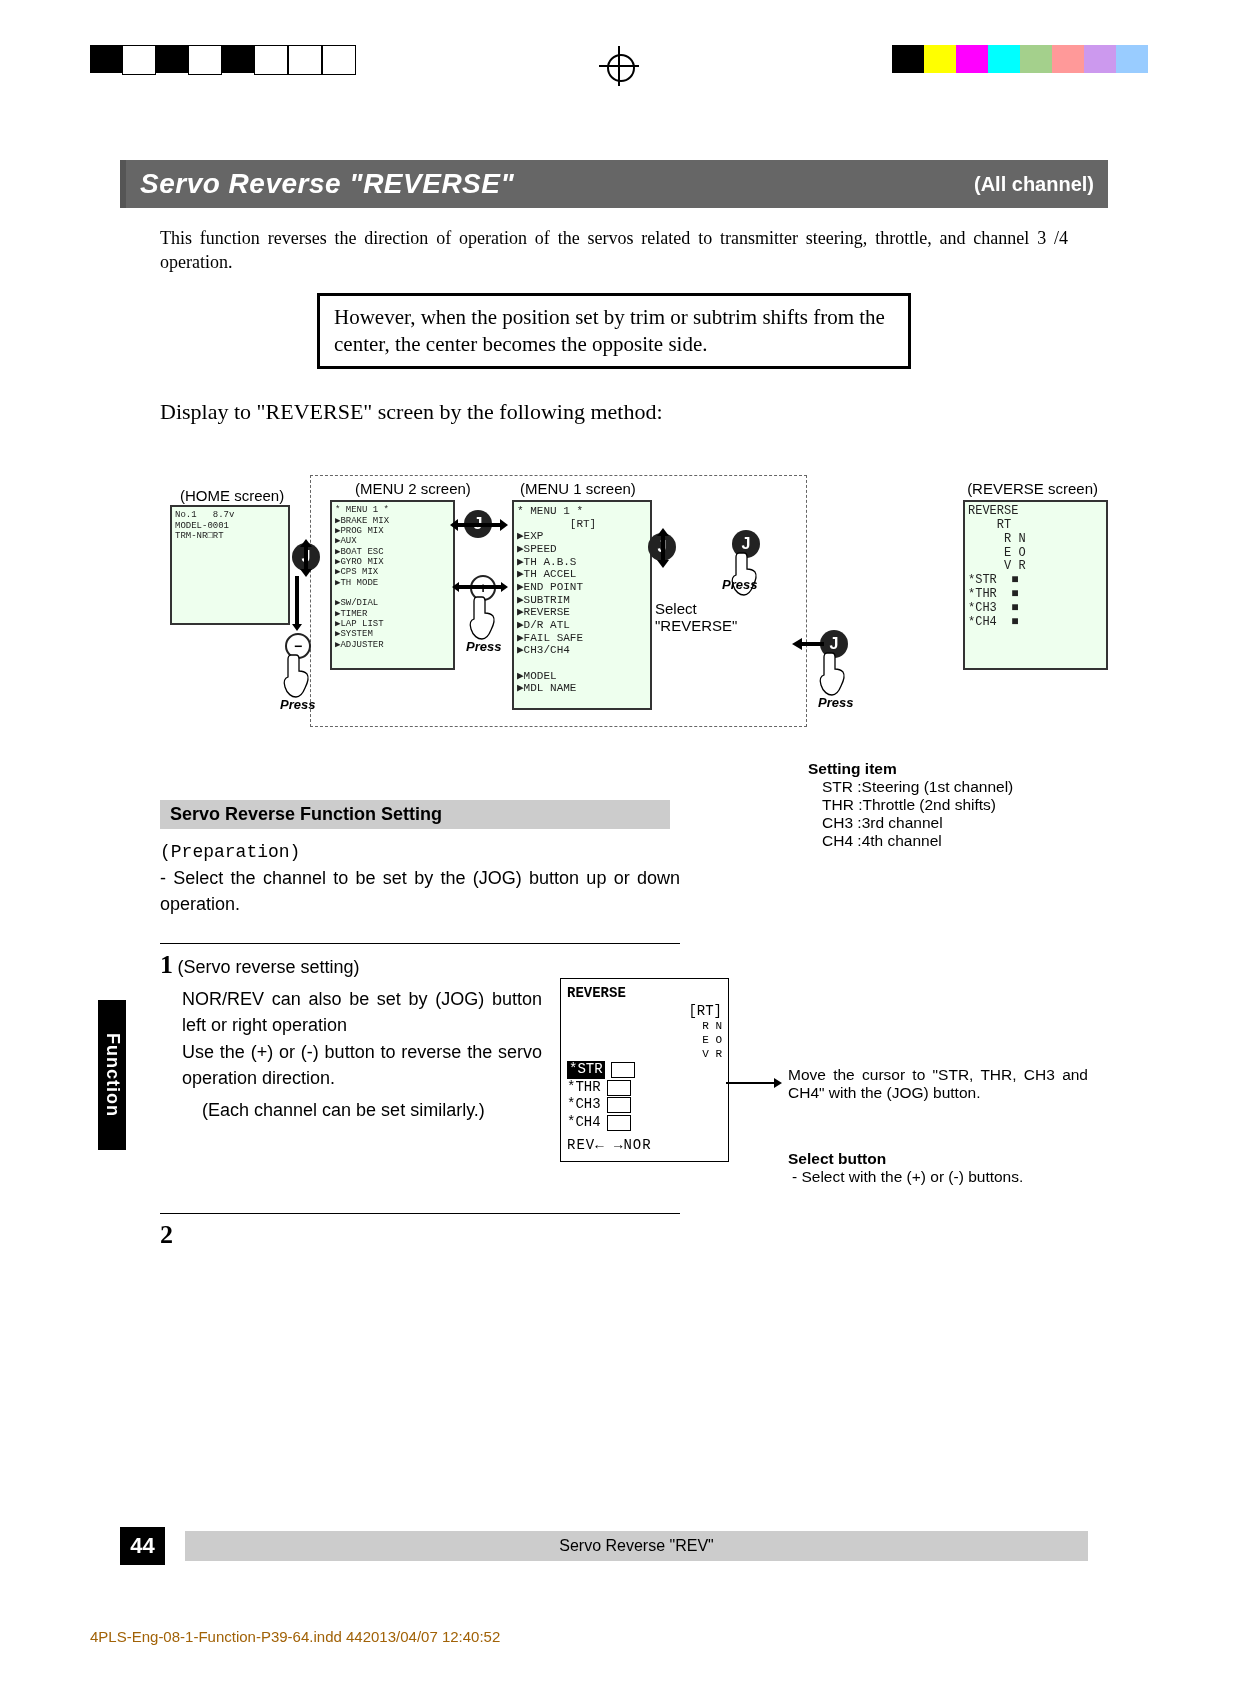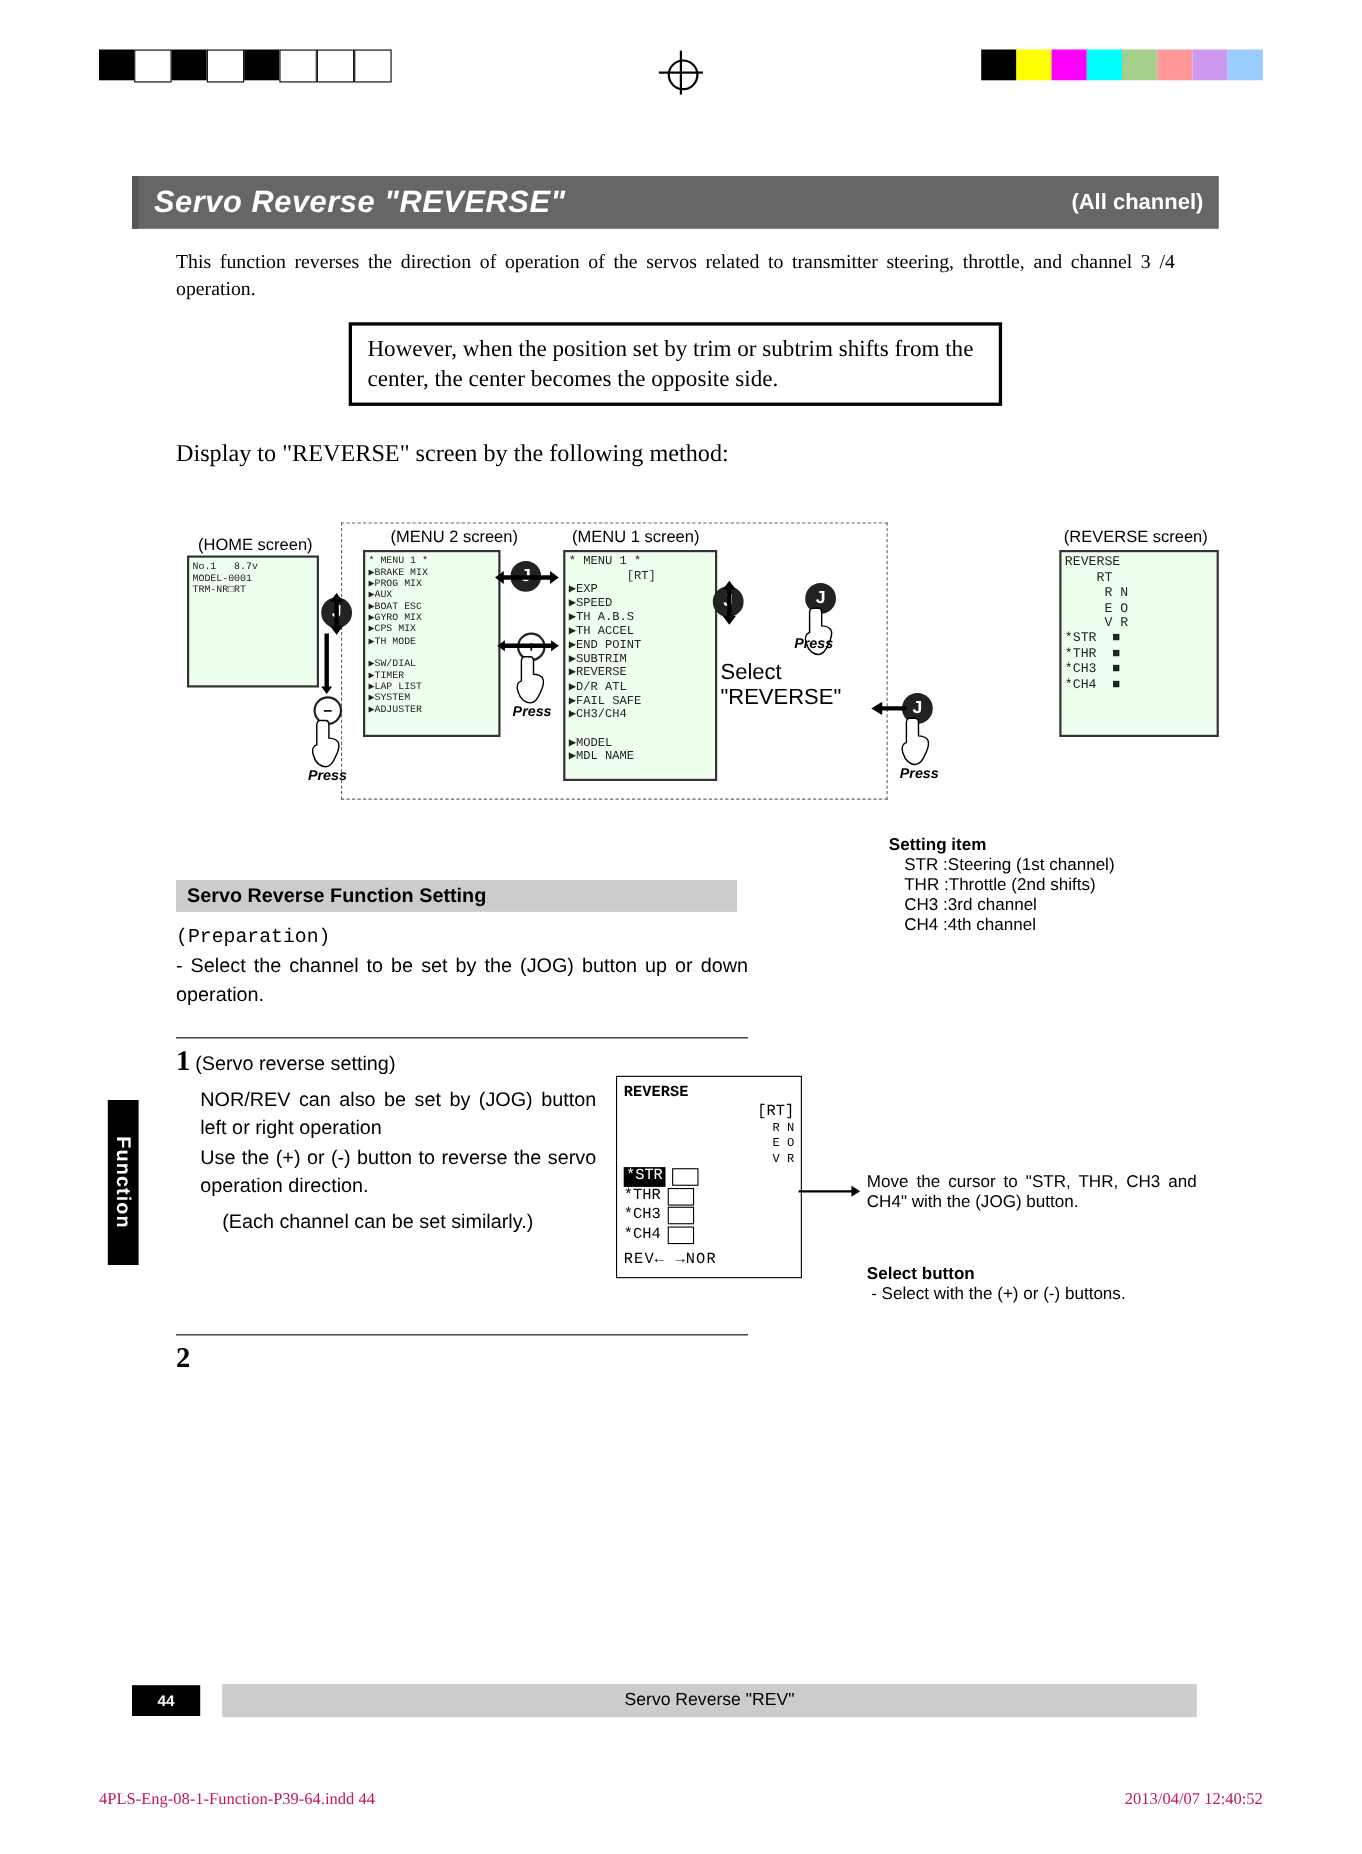--- a/index.html
+++ b/index.html
@@ -165,32 +165,32 @@
     font-weight:bold; font-size:18px;
     display:flex; align-items:center; justify-content:center;
     letter-spacing:1px;
   }
 
   .footer-bar {
     position:absolute; left:0; right:0; bottom:0;
     height:38px; display:flex; align-items:center;
   }
   .pagenum-box {
-    background:#000; color:#fff; font-weight:bold; font-size:14px;
-    width:62px; text-align:center; padding:6px 0;
+    background:#000; color:#fff; font-weight:bold; font-size:22px;
+    width:45px; text-align:center; padding:6px 0;
   }
   .footer-title {
     flex:1; background:#ccc; text-align:center; font-size:16px; padding:6px 0;
     margin:0 20px;
   }
 
   .imprint {
     position:absolute; bottom:40px; left:90px; right:90px;
-    display:flex; justify-content:space-between;
-    font-family:Liberation Serif, serif; font-size:15px; color:#be185d;
+    display:flex; 
+    font-family:Liberation Sans, sans-serif; font-size:15px; color:#a16207;
   }
 </style>
 </head>
 <body>
 
 <div class="print-marks-top">
   <div class="colorbar left">
     <div class="sw" style="background:#000"></div>
       <div class="sw" style="background:#fff;border:1px solid #000"></div>
     <div class="sw" style="background:#000"></div>
@@ -273,21 +273,21 @@
     <div class="lcd" style="top:45px; right:0; width:135px; height:160px; font-size:12px;">REVERSE
     RT  
      R N
      E O
      V R
 *STR  ■
 *THR  ■
 *CH3  ■
 *CH4  ■</div>
 
-    <span class="nav-label" style="top:145px; left:535px; white-space:pre; font-size:20px;">Select
+    <span class="nav-label" style="top:145px; left:535px; white-space:pre; font-size:15px;">Select
 "REVERSE"</span>
 
     <div class="jbtn" style="top:88px; left:172px;">
         <span>J</span>
       </div>
     <svg class="arrow" style="top:80px; left:160px;" width="52" height="46">
         <path d="M26 4 l6 8 h-4 v22 h4 l-6 8 l-6 -8 h4 v-22 h-4 z" fill="#000"></path>
       </svg>
 
     <div class="jbtn" style="top:55px; left:344px;">

